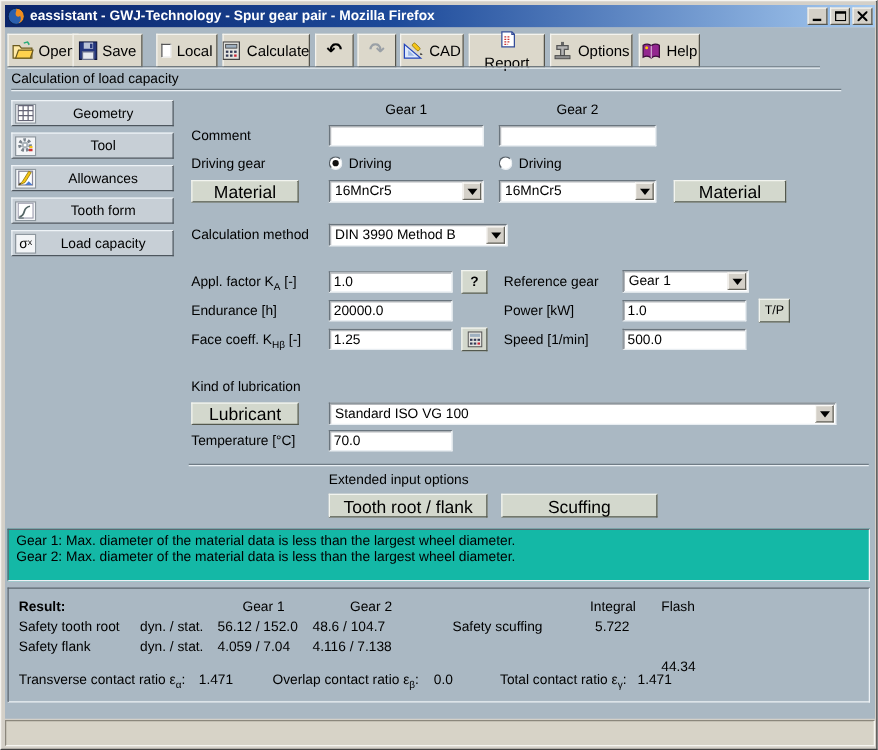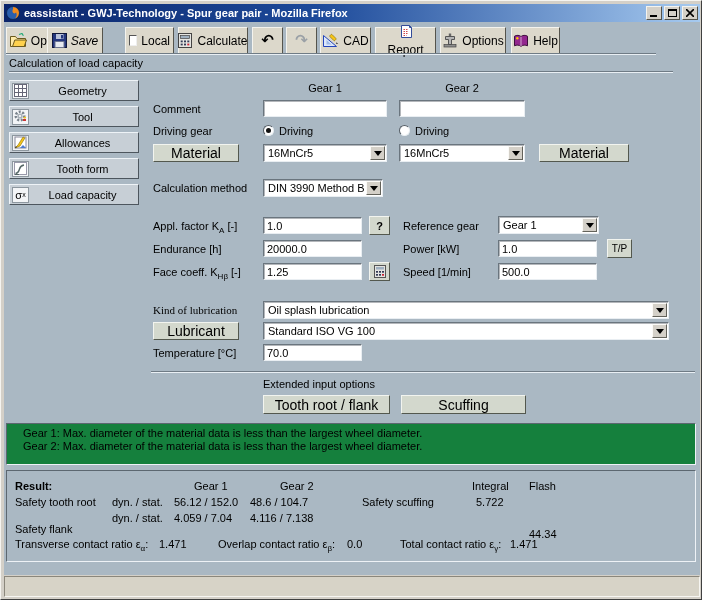--- a/index.html
+++ b/index.html
@@ -54,21 +54,21 @@
              display:flex; align-items:center; justify-content:center; cursor:default; white-space:nowrap; }
   .smallbtn { position:absolute; width:21px; height:19px; background:#d3d8cd; font-size:11px; font-weight:bold;
               border:1px solid; border-color:#f2f4ef #53584e #53584e #f2f4ef;
               display:flex; align-items:center; justify-content:center; cursor:default; }
   .radio { position:absolute; width:11px; height:11px; border-radius:50%; background:#fff;
            border:1px solid; border-color:#555e66 #e9eef2 #e9eef2 #555e66; }
   .radio.checked::after { content:""; display:block; width:5px; height:5px; border-radius:50%;
                           background:#111; margin:2px 0 0 2px; }
   
   .panel { position:absolute; border:1px solid; border-color:#5c6770 #eef2f6 #eef2f6 #5c6770; }
-  .msgbox { background:#15803d; padding:3px 16px; line-height:13px; }
+  .msgbox { background:#14b8a6; padding:3px 6px; line-height:13px; }
   .statusbar { position:absolute; left:3px; top:575px; width:696px; height:21px; background:#d7d3c7;
                border:1px solid; border-color:#8b877c #f6f5f1 #f6f5f1 #8b877c; }
   svg { display:block; }
 </style>
 </head>
 <body>
 
 <div class="win">
 
   <div class="titlebar">
@@ -104,21 +104,21 @@
     <span>
       <svg width="18" height="15" viewBox="0 0 18 15">
         <path d="M1.5 13.5v-10h5l1.6 2h8.4v8z" fill="#ffeaa6" stroke="#6b5a1e"></path>
         <path d="M3.5 13.5l2.3-6.5h11.7l-2.3 6.5z" fill="#ffd24d" stroke="#6b5a1e"></path>
         <path d="M10 1.5l3-1 1.4 2.3" fill="none" stroke="#2a7" stroke-width="1.2"></path>
       </svg>
     </span>
     <span>Open</span>
   </div>
 
-  <div class="tbtn" style="left:46px;width:56px;font-style:italic;">
+  <div class="tbtn" style="left:57px;width:56px;">
     <span>
       <svg width="15" height="15" viewBox="0 0 15 15">
         <rect x="0.5" y="0.5" width="14" height="14" fill="#24367e" stroke="#10173a"></rect>
         <rect x="4" y="1" width="7.5" height="5" fill="#b9c2d8"></rect>
         <rect x="9" y="2" width="2" height="3.5" fill="#24367e"></rect>
         <rect x="3" y="8.5" width="9" height="6" fill="#e6e9f0" stroke="#6a7390"></rect>
       </svg>
     </span>
     <span>Save</span>
   </div>
@@ -283,21 +283,21 @@
     <span>16MnCr5</span>
     <span class="arrowbox">
         <i class="tri"></i>
       </span>
   </div>
   <div class="formbtn" style="left:538px;top:143px;width:90px;">
     <span>Material</span>
   </div>
 
   <div class="lbl" style="left:152px;top:181px;">Calculation method</div>
-  <div class="sel" style="left:262px;top:178px;width:120px;">
+  <div class="sel" style="left:262px;top:178px;width:143px;">
     <span>DIN 3990 Method B</span>
     <span class="arrowbox">
         <i class="tri"></i>
       </span>
   </div>
 
   <div class="lbl" style="left:152px;top:219px;"><span>Appl. factor K</span><sub>A</sub> <span>[-]</span></div>
   <input class="tfield" style="left: 262px; top: 216px; width: 99px;" type="text" value="1.0">
   <div class="smallbtn" style="left:368px;top:215px;">
     <span>?</span>
@@ -332,27 +332,21 @@
             <rect x="2" y="9" width="2" height="1.7"></rect>
             <rect x="5" y="9" width="2" height="1.7"></rect>
           </g>
         <rect x="8" y="9" width="2" height="1.7" fill="#c23"></rect>
       </svg>
     </span>
   </div>
   <div class="lbl" style="left:402px;top:265px;">Speed [1/min]</div>
   <input class="tfield" style="left: 497px; top: 262px; width: 99px;" type="text" value="500.0">
 
-  <div class="lbl" style="left:152px;top:303px;font-family:Liberation Serif, serif;">Kind of lubrication</div>
-  <div class="sel" style="left:262px;top:300px;width:406px;">
-    <span>Oil splash lubrication</span>
-    <span class="arrowbox">
-        <i class="tri"></i>
-      </span>
-  </div>
+  <div class="lbl" style="left:152px;top:303px;">Kind of lubrication</div>
   <div class="formbtn" style="left:152px;top:321px;width:86px;">
     <span>Lubricant</span>
   </div>
   <div class="sel" style="left:262px;top:321px;width:406px;">
     <span>Standard ISO VG 100</span>
     <span class="arrowbox">
         <i class="tri"></i>
       </span>
   </div>
 
@@ -381,21 +375,21 @@
     <div class="lbl" style="left:522px;top:9px;">Flash</div>
 
     <div class="lbl" style="left:8px;top:25px;">Safety tooth root</div>
     <div class="lbl" style="left:105px;top:25px;">dyn. / stat.</div>
     <div class="lbl" style="left:167px;top:25px;">56.12 / 152.0</div>
     <div class="lbl" style="left:243px;top:25px;">48.6  / 104.7</div>
     <div class="lbl" style="left:355px;top:25px;">Safety scuffing</div>
     <div class="lbl" style="left:469px;top:25px;">5.722</div>
     <div class="lbl" style="left:522px;top:25px;margin-top:32px;">44.34</div>
 
-    <div class="lbl" style="left:8px;top:52px;">Safety flank</div>
+    <div class="lbl" style="left:8px;top:41px;">Safety flank</div>
     <div class="lbl" style="left:105px;top:41px;">dyn. / stat.</div>
     <div class="lbl" style="left:167px;top:41px;">4.059 / 7.04</div>
     <div class="lbl" style="left:243px;top:41px;">4.116 / 7.138</div>
 
     <div class="lbl ratio" style="left:8px;top:67px;"><span>Transverse contact ratio ε</span><sub>α</sub><span>:</span></div>
     <div class="lbl" style="left:152px;top:67px;">1.471</div>
     <div class="lbl ratio" style="left:211px;top:67px;"><span>Overlap contact ratio ε</span><sub>β</sub><span>:</span></div>
     <div class="lbl" style="left:340px;top:67px;">0.0</div>
     <div class="lbl ratio" style="left:393px;top:67px;"><span>Total contact ratio ε</span><sub>γ</sub><span>:</span></div>
     <div class="lbl" style="left:503px;top:67px;">1.471</div>

